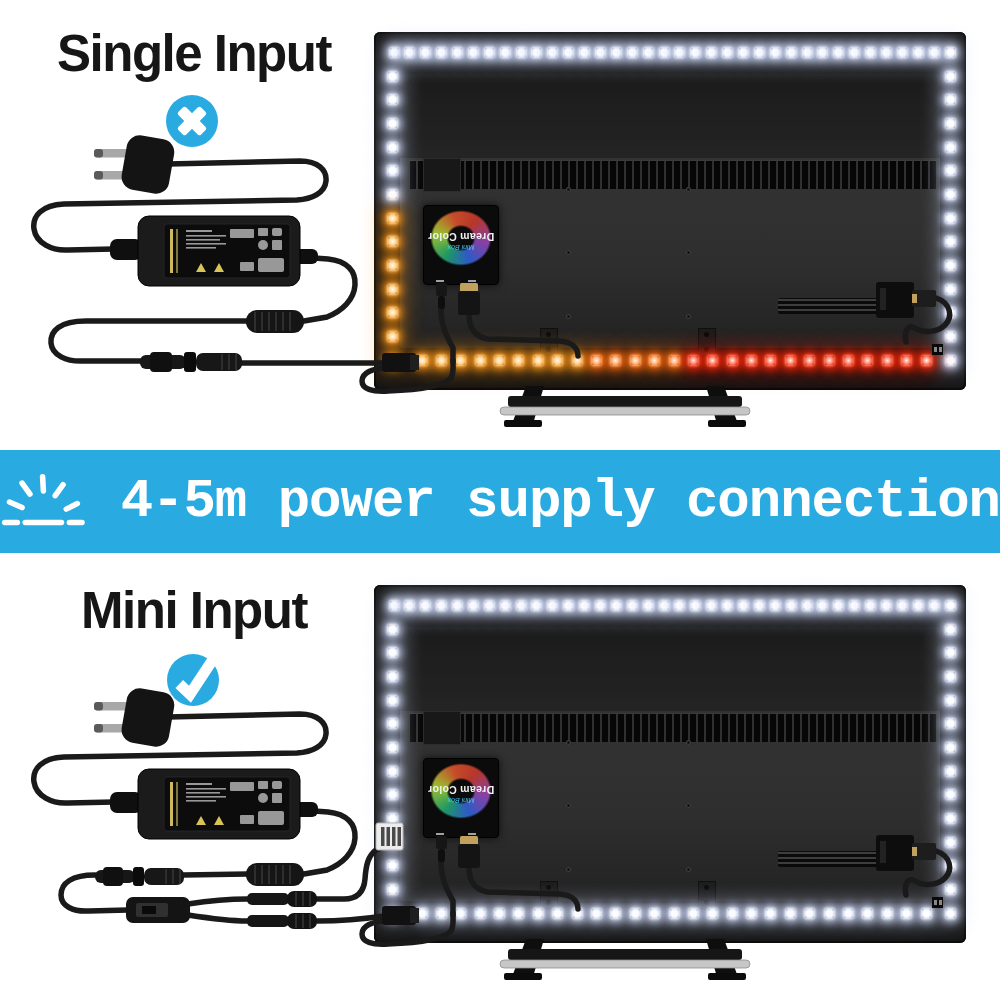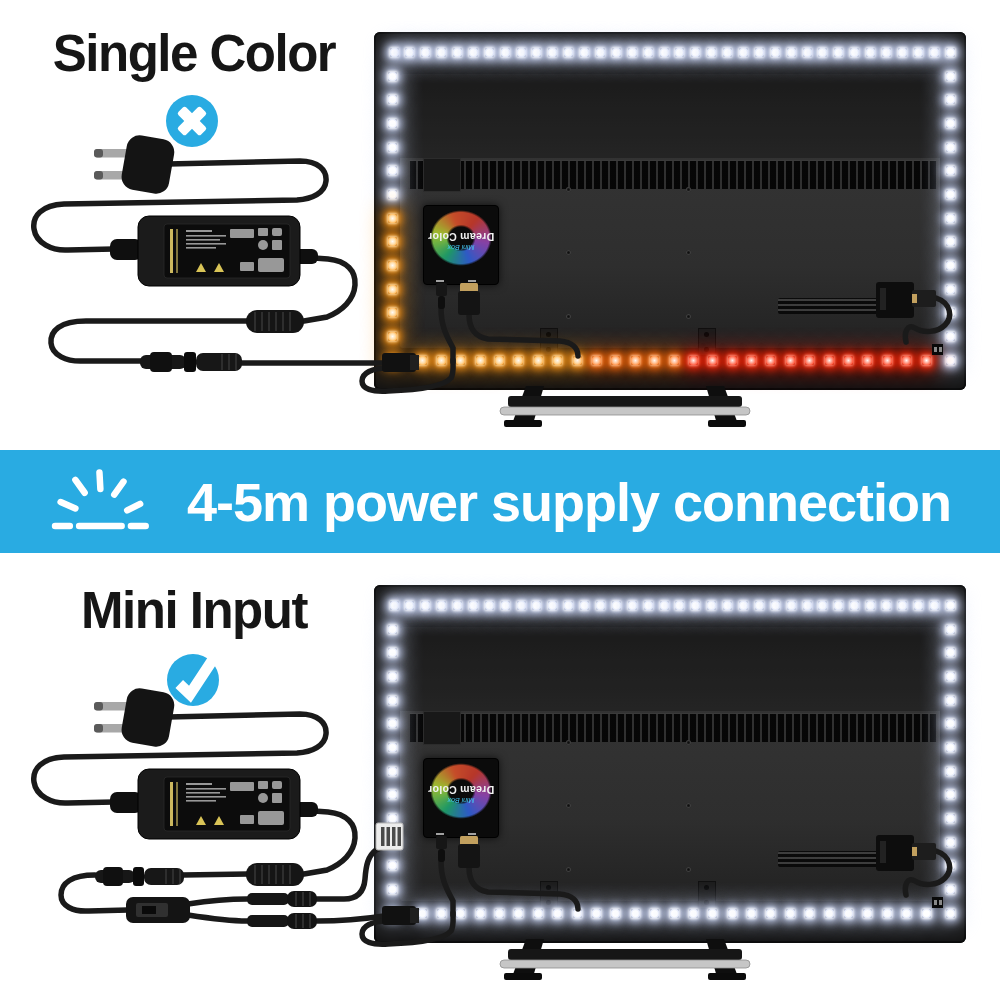--- a/index.html
+++ b/index.html
@@ -56,29 +56,29 @@
   .ctrl-model{color:#45c8f5;font-size:7px;font-style:italic;}
   .ctrl-brand{color:#f2f2f2;font-size:10.5px;font-weight:bold;letter-spacing:.3px;}
   .pm{position:absolute;bottom:2px;width:8px;height:2px;background:#d5d5d5;opacity:.75;}
   .p1{left:12px}.p2{left:44px}
 
   .wires{position:absolute;left:0;top:0;z-index:3;pointer-events:none;}
 
   
   #banner{position:absolute;left:0;top:450px;width:1000px;height:103px;background:#29abe2;
           display:flex;align-items:center;justify-content:center;gap:26px;z-index:6;}
-  #banner-label{color:#ffffff;font-size:54px;font-weight:700;letter-spacing:-1px;white-space:nowrap;}
+  #banner-label{color:#ffffff;font-size:54px;font-weight:700;letter-spacing:-1px;white-space:nowrap;font-family:Liberation Mono, monospace;}
 </style>
 </head>
 <body>
 
 <div id="stage">
 
   <div class="section" id="section-single">
-    <div class="heading">Single Color</div>
+    <div class="heading">Single Input</div>
 
     <div class="badge">
       <svg width="84" height="74" viewBox="0 0 84 74">
         <circle cx="42" cy="37" r="26" fill="#29abe2"></circle>
         <g transform="translate(42,37)" fill="#ffffff">
           <rect x="-16" y="-5.5" width="32" height="11" rx="2.5" transform="rotate(45)"></rect>
           <rect x="-16" y="-5.5" width="32" height="11" rx="2.5" transform="rotate(-45)"></rect>
         </g>
       </svg>
     </div>

